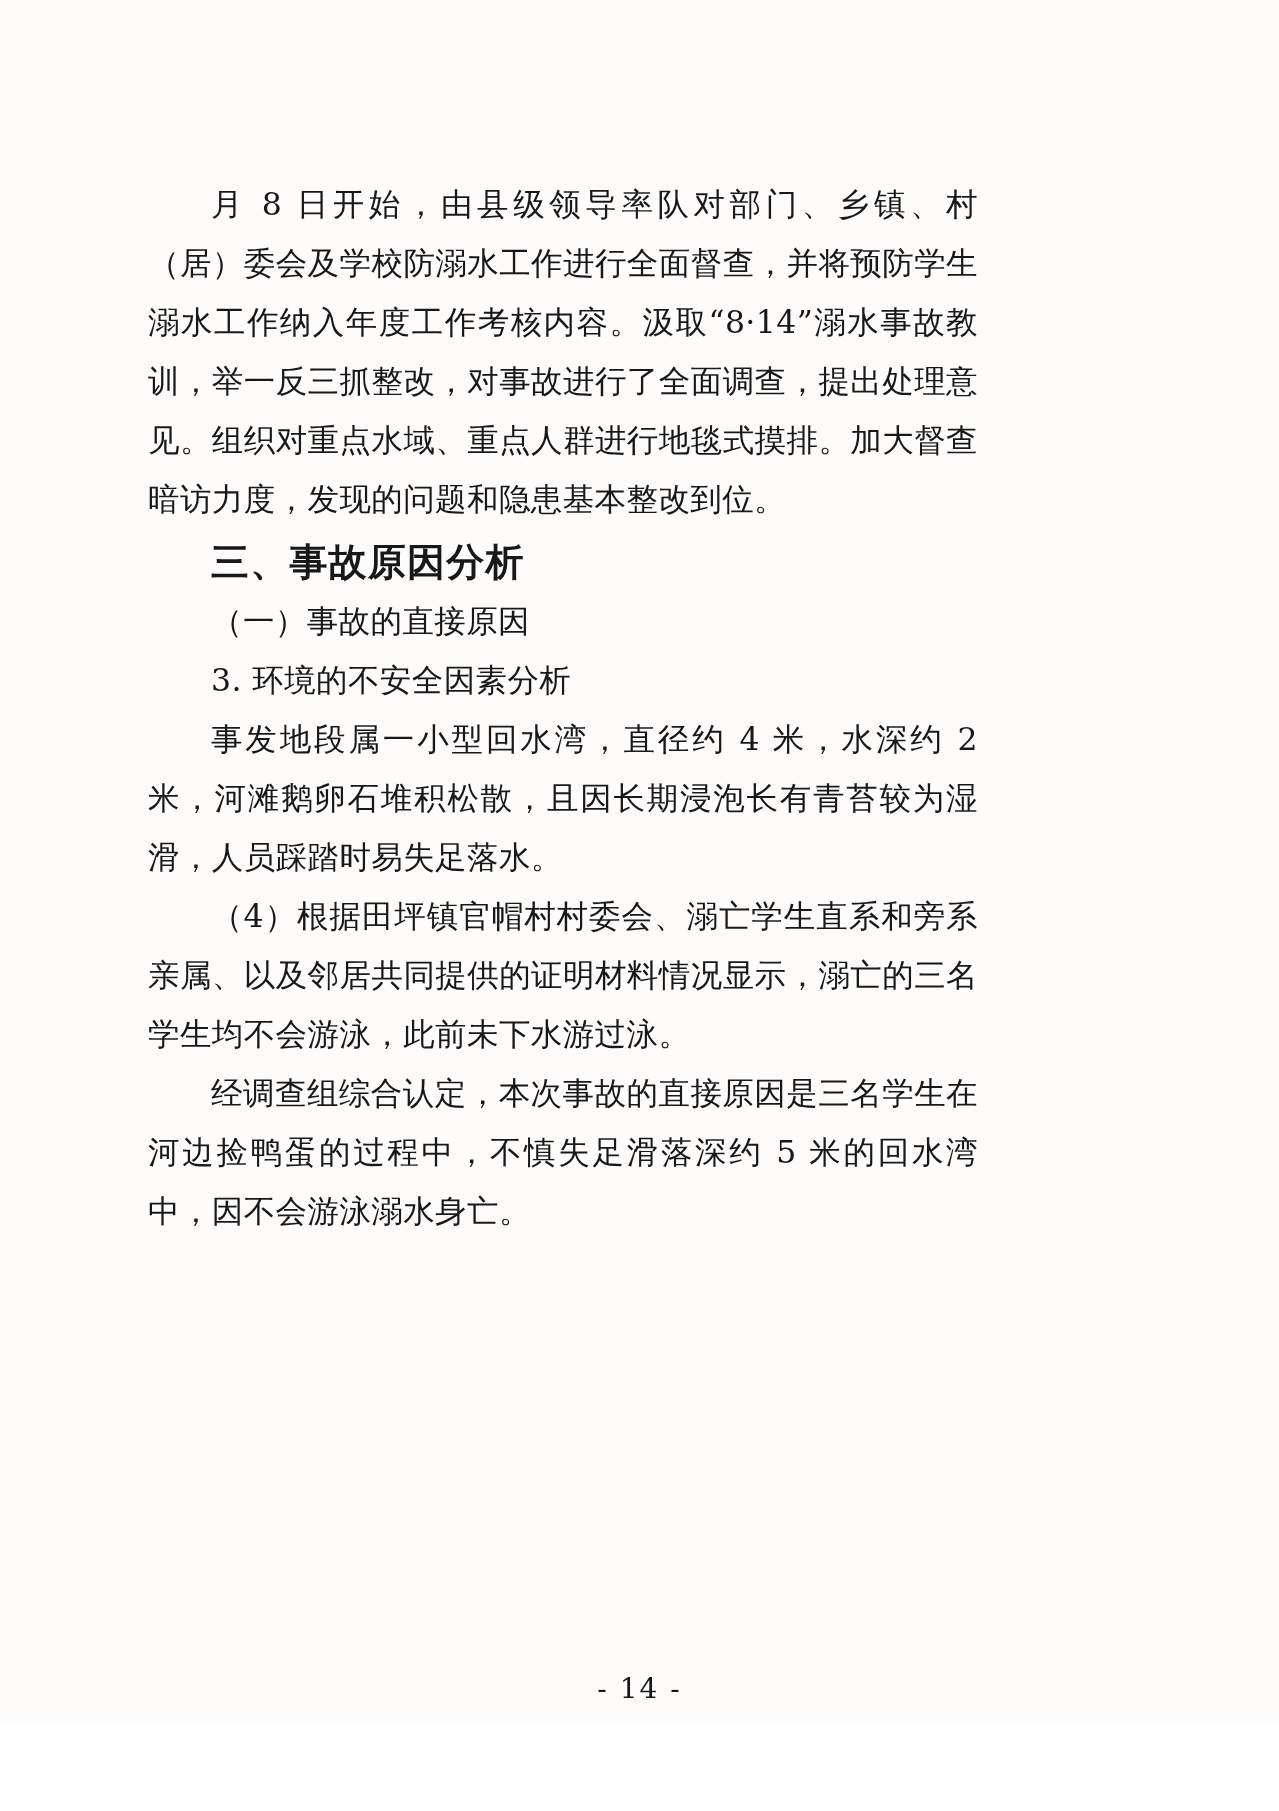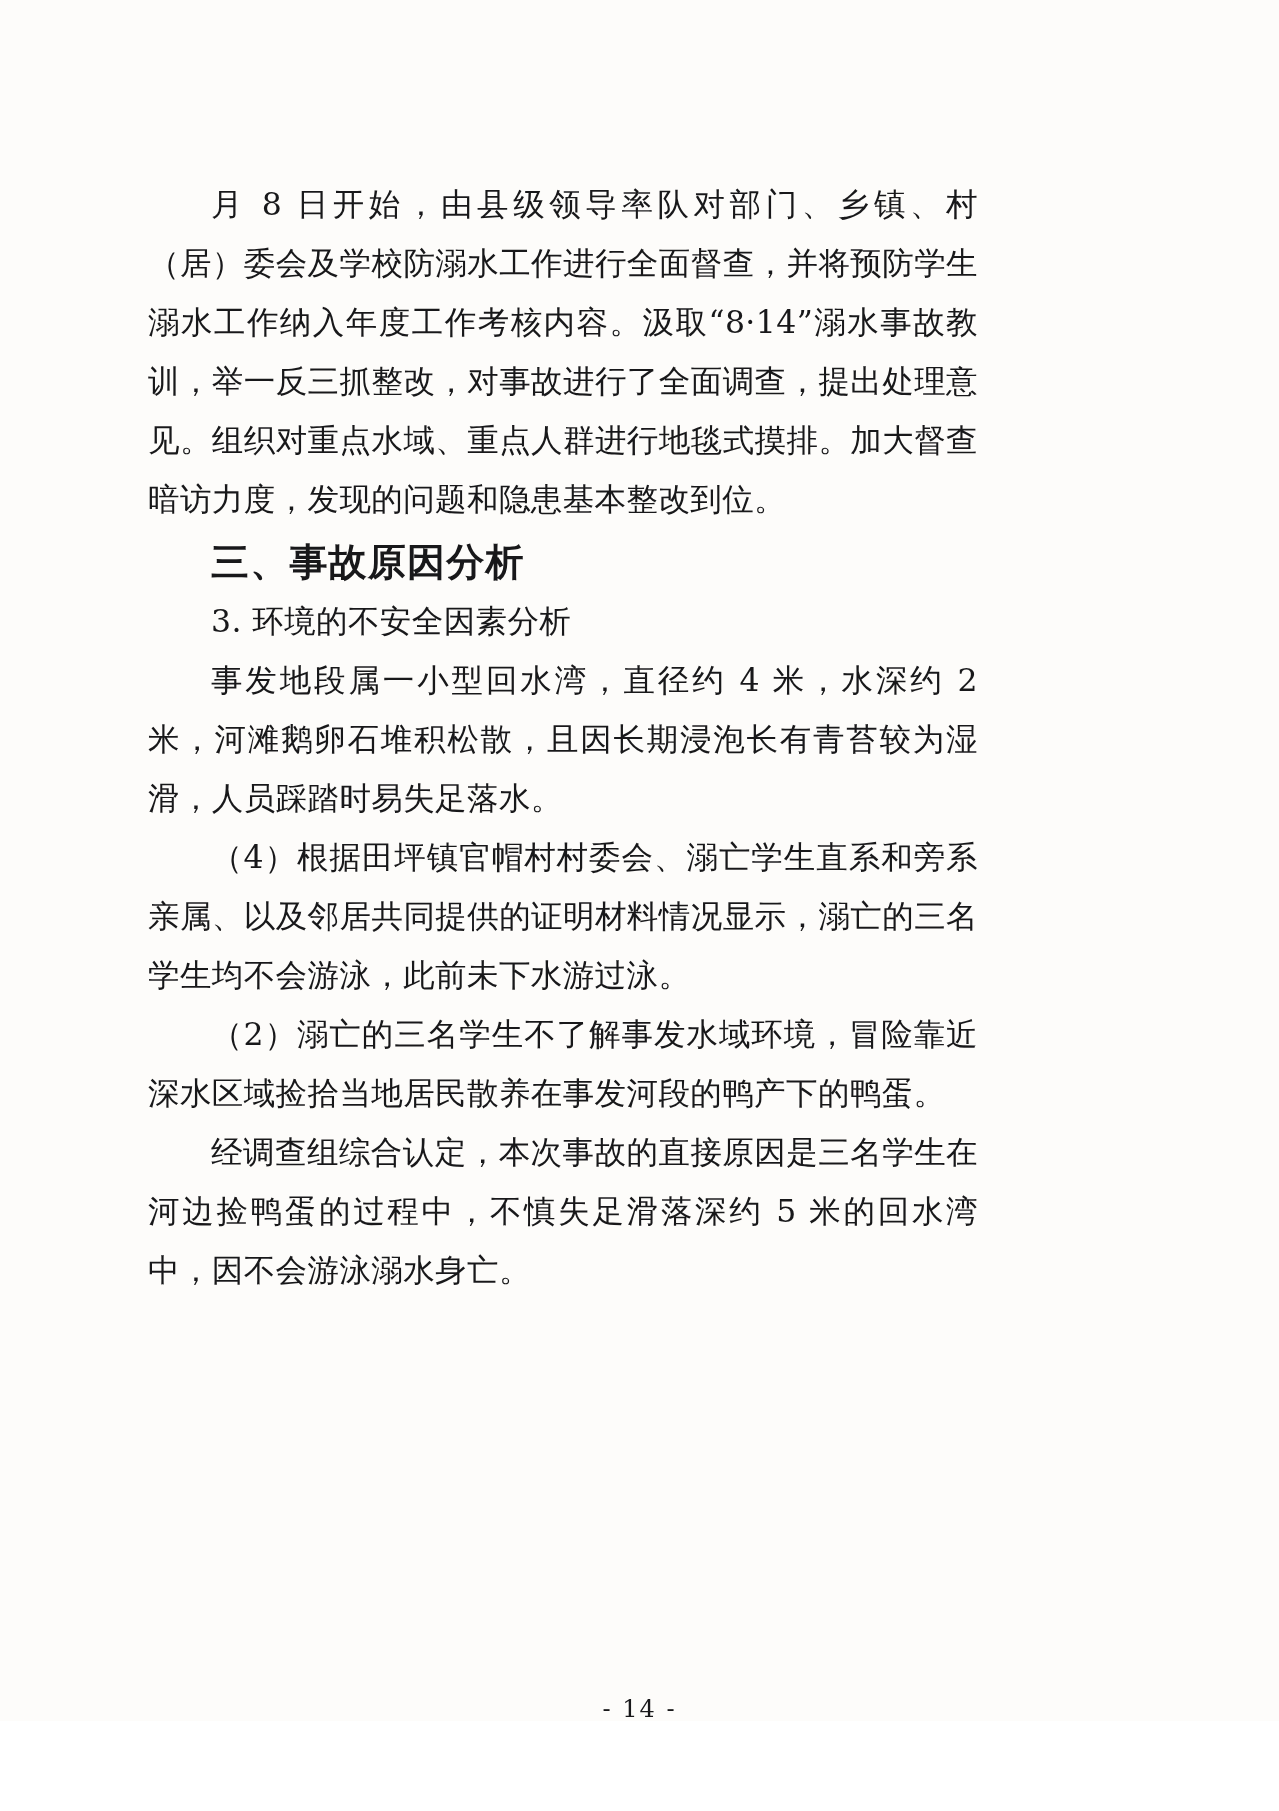--- a/index.html
+++ b/index.html
@@ -53,37 +53,36 @@
     font-size: 38px;
   }
   .gap-sm { height: 4px; }
   .footer {
     position: absolute;
     left: 0;
     top: 1672px;
     width: 1279px;
     text-align: center;
     color: #18181a;
-    font-size: 24px;
+    font-size: 28px;
     letter-spacing: 2px;
     font-family: "DejaVu Serif", "Liberation Serif", serif;
-    margin-top: 23px;
   }
 </style>
 </head>
 <body>
 
 <div class="page">
   <div class="paper"></div>
 
   <div class="content">
     <p class="indent">月 8 日开始，由县级领导率队对部门、乡镇、村（居）委会及学校防溺水工作进行全面督查，并将预防学生溺水工作纳入年度工作考核内容。汲取“8·14”溺水事故教训，举一反三抓整改，对事故进行了全面调查，提出处理意见。组织对重点水域、重点人群进行地毯式摸排。加大督查暗访力度，发现的问题和隐患基本整改到位。</p>
     <div class="gap-sm"></div>
     <p class="heading">三、事故原因分析</p>
+    <p class="indent">（一）事故的直接原因</p>
     <p class="indent">3. 环境的不安全因素分析</p>
     <p class="indent">事发地段属一小型回水湾，直径约 4 米，水深约 2 米，河滩鹅卵石堆积松散，且因长期浸泡长有青苔较为湿滑，人员踩踏时易失足落水。</p>
     <p class="indent">（4）根据田坪镇官帽村村委会、溺亡学生直系和旁系亲属、以及邻居共同提供的证明材料情况显示，溺亡的三名学生均不会游泳，此前未下水游过泳。</p>
-    <p class="indent">（2）溺亡的三名学生不了解事发水域环境，冒险靠近深水区域捡拾当地居民散养在事发河段的鸭产下的鸭蛋。</p>
     <p class="indent">经调查组综合认定，本次事故的直接原因是三名学生在河边捡鸭蛋的过程中，不慎失足滑落深约 5 米的回水湾中，因不会游泳溺水身亡。</p>
   </div>
 
   <div class="footer">- 14 -</div>
 </div>
 
 </body></html>

